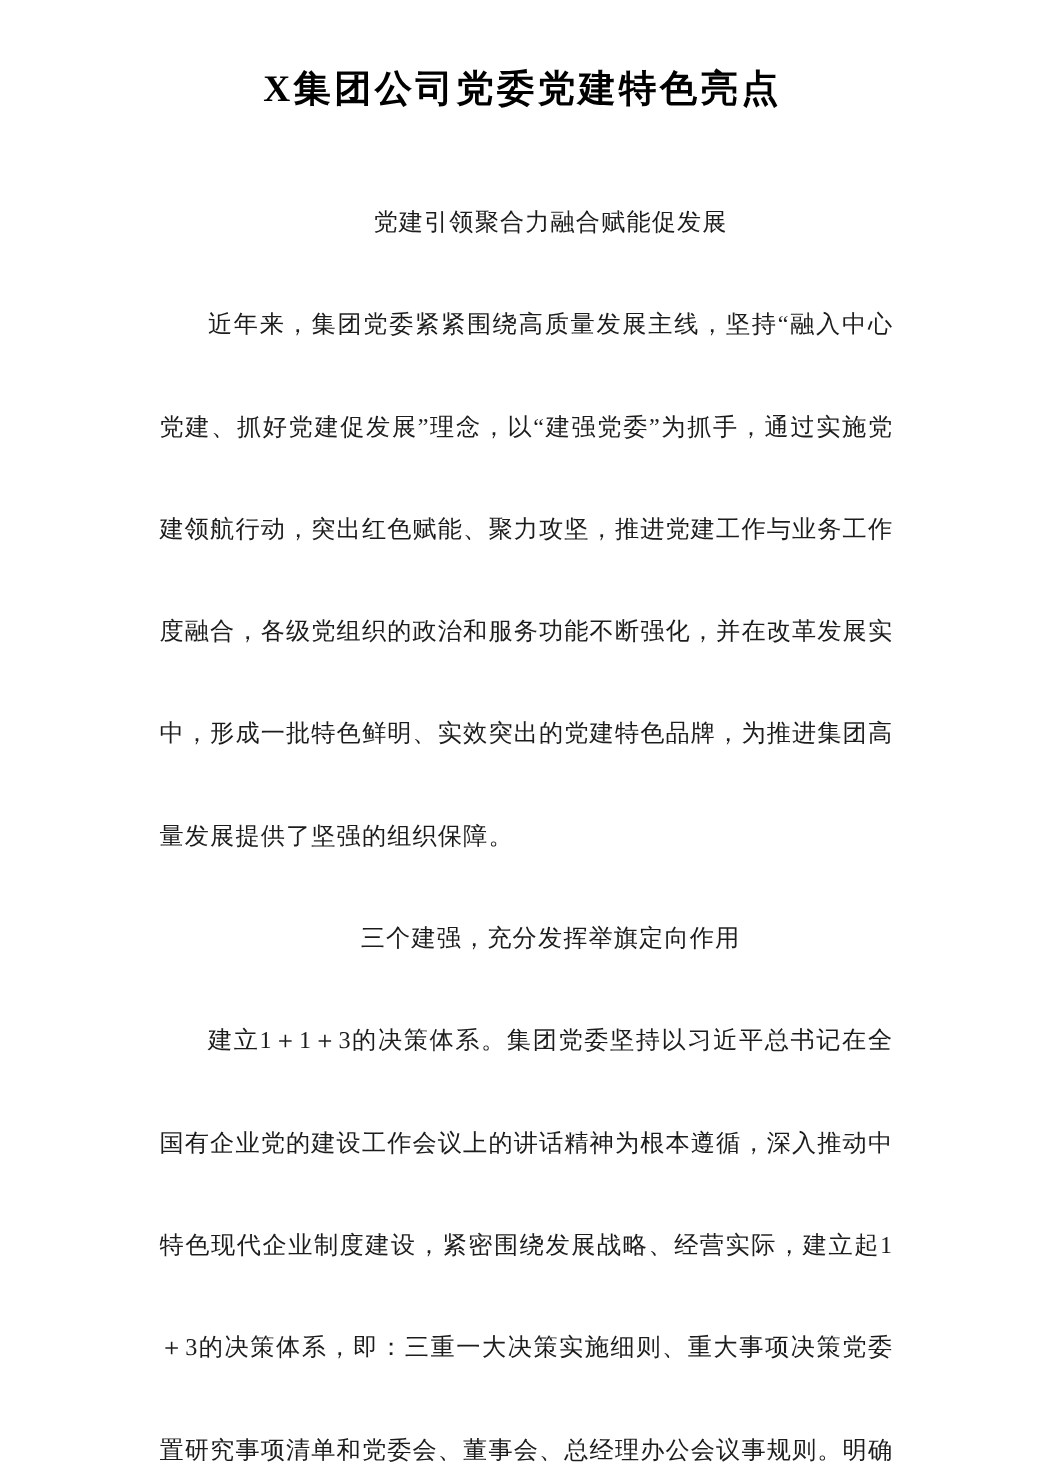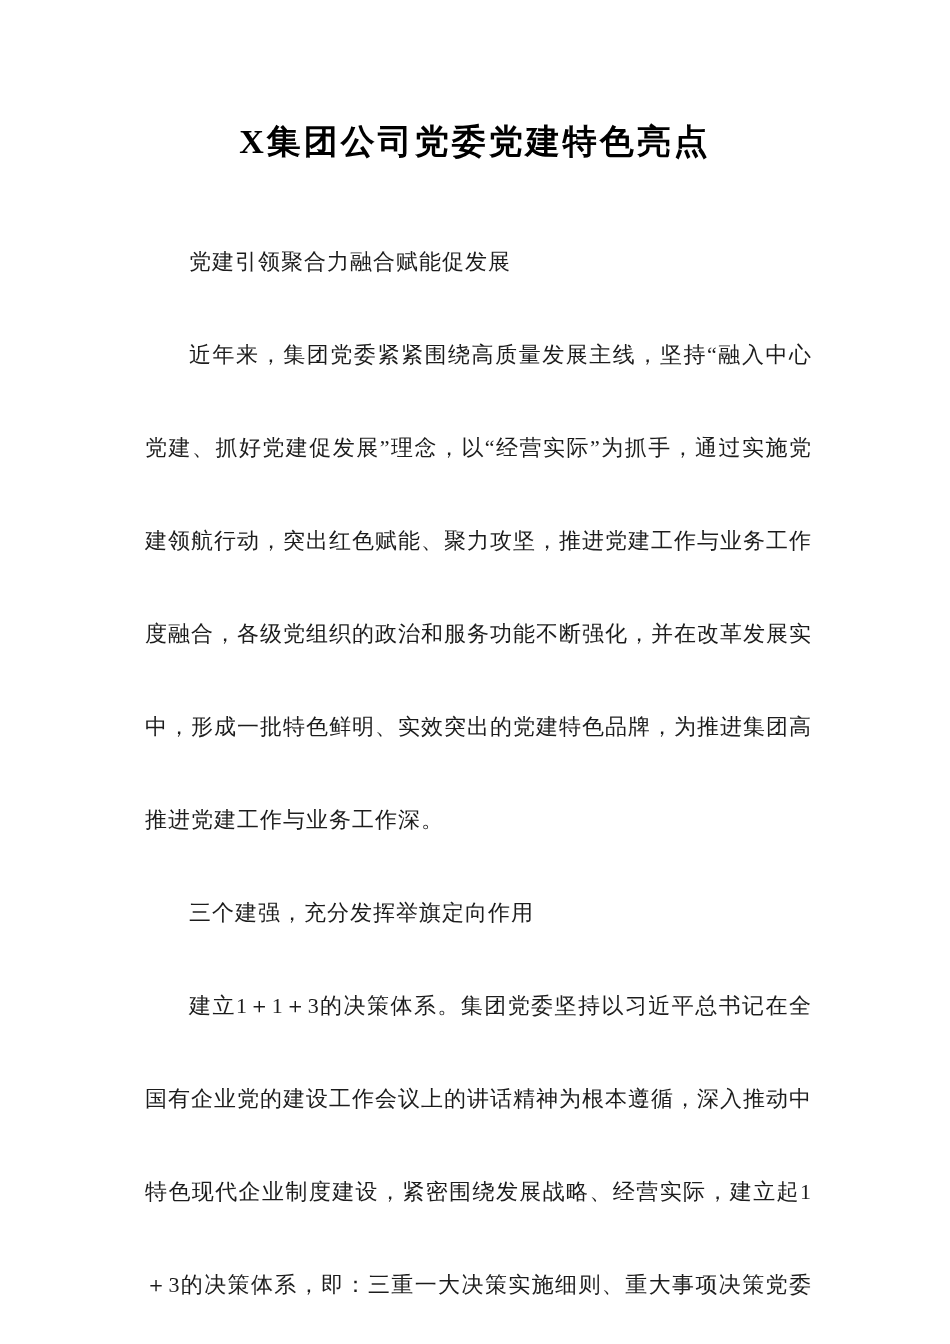--- a/index.html
+++ b/index.html
@@ -11,21 +11,21 @@
     position: relative;
     width: 950px;
     height: 1344px;
     background: #ffffff;
     overflow: hidden;
     font-family: "Liberation Serif", serif;
     color: #1c1c1c;
   }
   .doc-title {
     margin: 0;
-    padding-top: 116px;
+    padding-top: 56px;
     height: 52px;
     line-height: 52px;
     text-align: center;
     font-size: 34px;
     font-weight: 700;
     letter-spacing: 3px;
     color: #000000;
     font-family: "Liberation Serif", serif;
   }
   .doc-body {
@@ -34,40 +34,41 @@
   .line {
     height: 71px;
     line-height: 71px;
     font-size: 22px;
     letter-spacing: 1px;
     color: #1c1c1c;
     overflow: hidden;
   }
   .indent {
     padding-left: 44px; 
+    text-align: center;
   }
   .fill {
     text-align: justify;
     text-align-last: justify;
   }
 </style>
 </head>
 <body>
 
 <div class="page">
   <h1 class="doc-title">X集团公司党委党建特色亮点</h1>
 
   <div class="doc-body">
     <p class="line indent">党建引领聚合力融合赋能促发展</p>
     <p class="line indent fill">近年来，集团党委紧紧围绕高质量发展主线，坚持“融入中心抓</p>
-    <p class="line fill">党建、抓好党建促发展”理念，以“经营实际”为抓手，通过实施党</p>
+    <p class="line fill">党建、抓好党建促发展”理念，以“建强党委”为抓手，通过实施党</p>
     <p class="line fill">建领航行动，突出红色赋能、聚力攻坚，推进党建工作与业务工作深</p>
     <p class="line fill">度融合，各级党组织的政治和服务功能不断强化，并在改革发展实践</p>
     <p class="line fill">中，形成一批特色鲜明、实效突出的党建特色品牌，为推进集团高质</p>
-    <p class="line">推进党建工作与业务工作深。</p>
+    <p class="line">量发展提供了坚强的组织保障。</p>
     <p class="line indent">三个建强，充分发挥举旗定向作用</p>
     <p class="line indent fill">建立1＋1＋3的决策体系。集团党委坚持以习近平总书记在全国</p>
     <p class="line fill">国有企业党的建设工作会议上的讲话精神为根本遵循，深入推动中国</p>
     <p class="line fill">特色现代企业制度建设，紧密围绕发展战略、经营实际，建立起1＋1</p>
     <p class="line fill">＋3的决策体系，即：三重一大决策实施细则、重大事项决策党委会前</p>
     <p class="line fill">置研究事项清单和党委会、董事会、总经理办公会议事规则。明确党</p>
 
   </div>
 </div>
 

